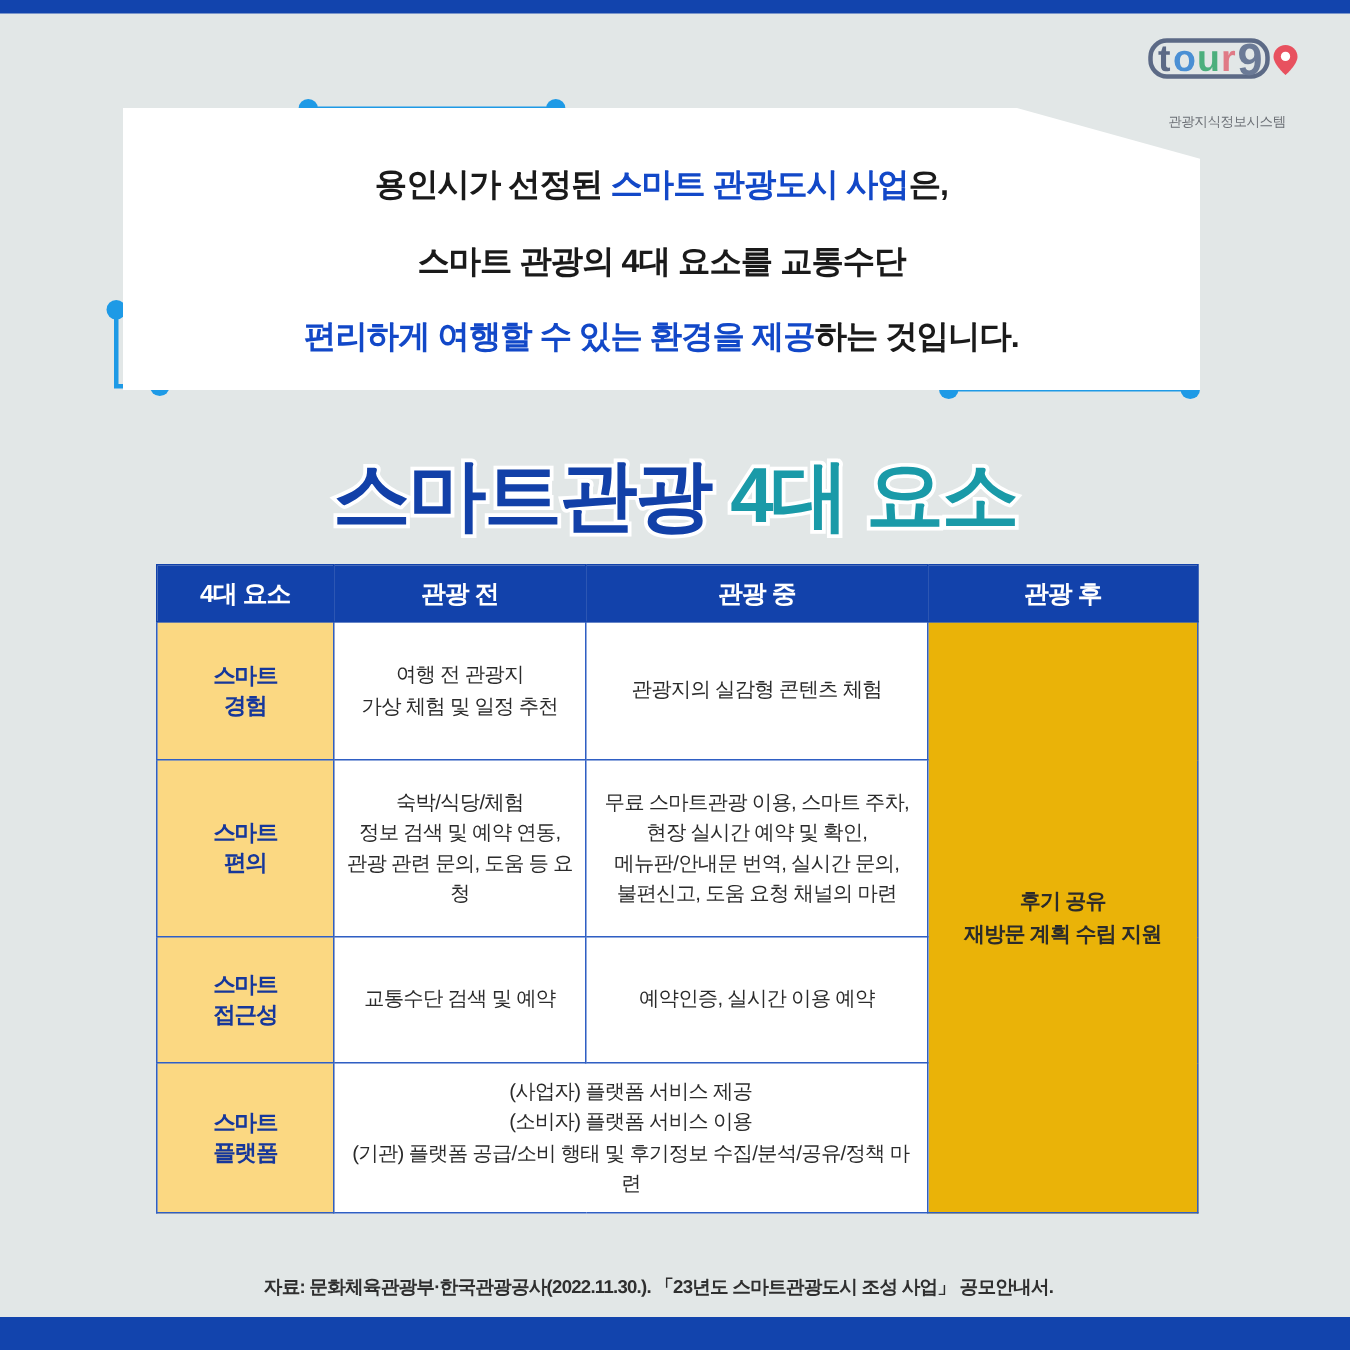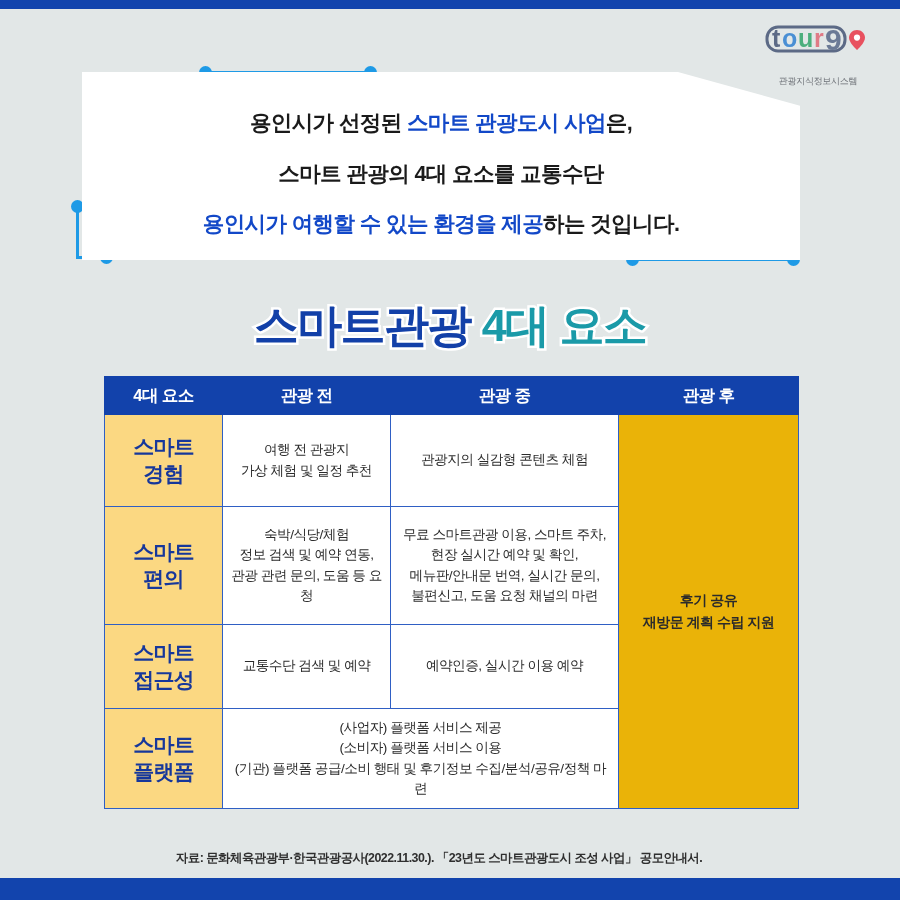--- a/index.html
+++ b/index.html
@@ -108,21 +108,21 @@
     background: #1e9ae6;
   }
 
   
   .section-title {
     position: absolute;
     top: 296px;
     left: 0;
     width: 900px;
     text-align: center;
-    font-size: 45px;
+    font-size: 52px;
     font-weight: 800;
     letter-spacing: -1.6px;
     white-space: nowrap;
   }
   .section-title .t-navy {
     color: #1240a8;
     -webkit-text-stroke: 5px #ffffff;
     paint-order: stroke fill;
   }
   .section-title .t-teal {
@@ -154,21 +154,21 @@
     color: #ffffff;
     font-size: 16.5px;
     font-weight: 800;
     letter-spacing: -0.6px;
     height: 38px;
     border-color: #1242ab;
   }
   td.rowhead {
     background: #fbd882;
     color: #16379b;
-    font-size: 21px;
+    font-size: 15px;
     font-weight: 800;
     letter-spacing: -0.8px;
     line-height: 1.28;
   }
   td.cell {
     background: #ffffff;
     color: #2b2b2b;
     font-size: 13.6px;
     line-height: 1.5;
     letter-spacing: -0.5px;
@@ -232,21 +232,21 @@
 <div class="deco deco-dot" style="left:100px; top:251px;"></div>
 
 <div class="deco deco-line-h" style="left:632px; top:258px; width:162px;"></div>
 <div class="deco deco-dot" style="left:626px; top:253px;"></div>
 <div class="deco deco-dot" style="left:787px; top:253px;"></div>
 
 <div class="quote-panel"></div>
 <div class="quote-text">
   <div class="quote-line"><span>용인시가 선정된 </span><span class="hl">스마트 관광도시 사업</span><span>은,</span></div>
   <div class="quote-line"><span>스마트 관광의 4대 요소를 교통수단</span></div>
-  <div class="quote-line"><span class="hl">용인시가 여행할 수 있는 환경을 제공</span><span>하는 것입니다.</span></div>
+  <div class="quote-line"><span class="hl">편리하게 여행할 수 있는 환경을 제공</span><span>하는 것입니다.</span></div>
 </div>
 
 <div class="section-title">
   <span class="t-navy">스마트관광</span>
   <span class="t-teal">4대 요소</span>
 </div>
 
 <div class="tbl-wrap">
   <table class="matrix">
     <colgroup>

